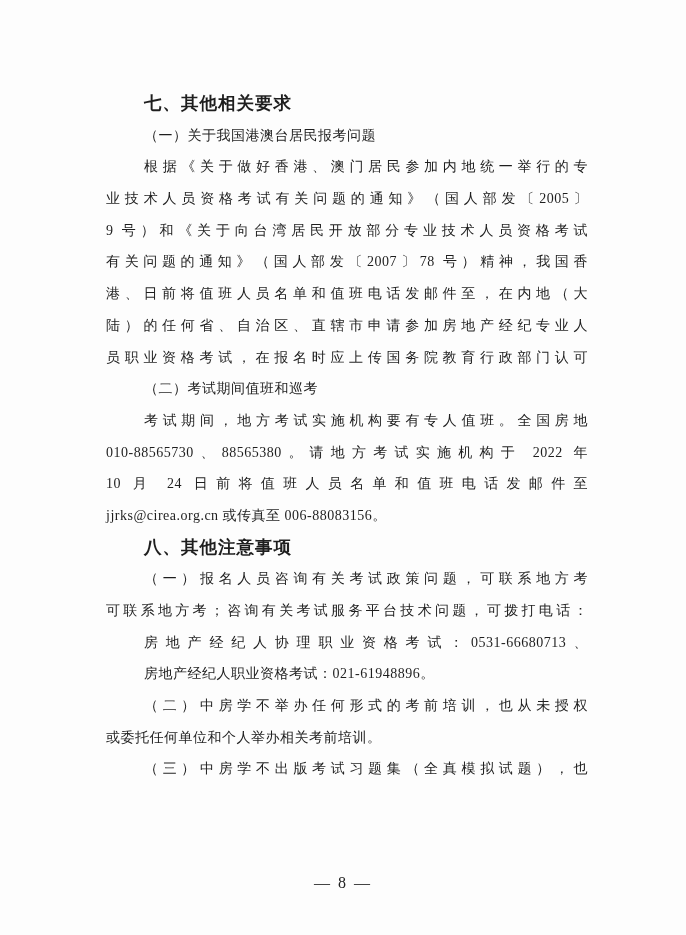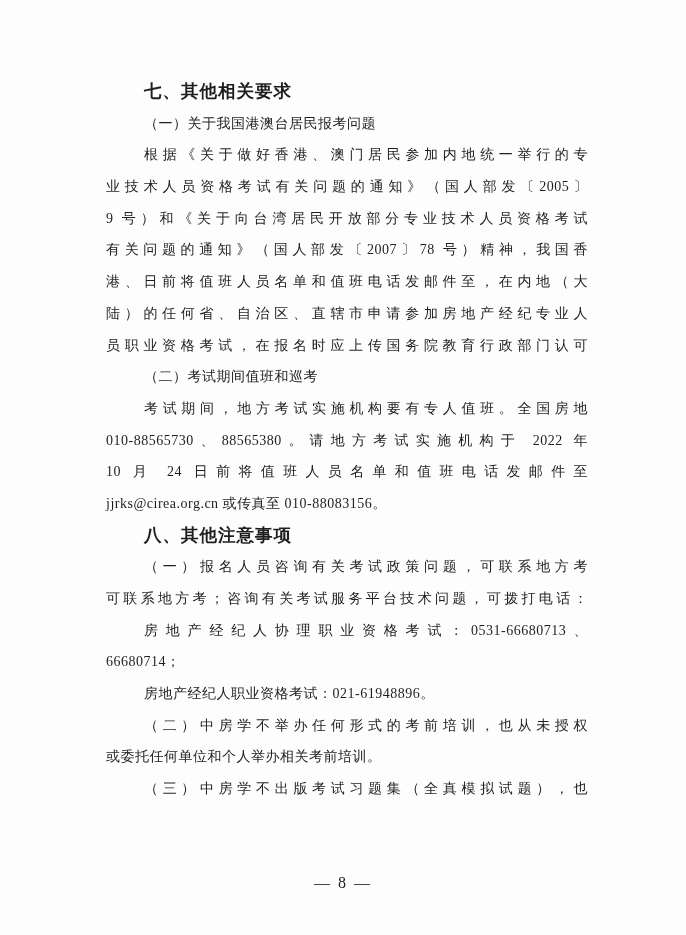--- a/index.html
+++ b/index.html
@@ -13,21 +13,21 @@
     height: 935px;
     background: #fdfdfd;
     overflow: hidden;
     font-family: "Liberation Serif", "DejaVu Serif", serif;
     color: #1e1e1e;
     box-shadow: 0 0 3px rgba(0,0,0,0.08);
   }
   .doc-body {
     position: absolute;
     left: 106px;
-    top: 76px;
+    top: 88px;
     width: 482px;
   }
   .line {
     height: 31.7px;
     line-height: 31.7px;
     font-size: 14px;
     letter-spacing: 0.5px;
     white-space: normal;
     overflow: visible;
   }
@@ -66,25 +66,24 @@
       <div class="line fill">业技术人员资格考试有关问题的通知》（国人部发〔2005〕</div>
       <div class="line fill">9 号）和《关于向台湾居民开放部分专业技术人员资格考试</div>
       <div class="line fill">有关问题的通知》（国人部发〔2007〕78 号）精神，我国香</div>
       <div class="line fill">港、日前将值班人员名单和值班电话发邮件至，在内地（大</div>
       <div class="line fill">陆）的任何省、自治区、直辖市申请参加房地产经纪专业人</div>
       <div class="line fill">员职业资格考试，在报名时应上传国务院教育行政部门认可</div>
       <div class="line indent">（二）考试期间值班和巡考</div>
       <div class="line indent fill">考试期间，地方考试实施机构要有专人值班。全国房地</div>
       <div class="line fill">010-88565730、88565380。请地方考试实施机构于 2022 年</div>
       <div class="line fill">10 月 24 日前将值班人员名单和值班电话发邮件至</div>
-      <div class="line">jjrks@cirea.org.cn 或传真至 010-88083156。</div>
+      <div class="line">jjrks@cirea.org.cn 或传真至 006-88083156。</div>
       <div class="line indent bold">八、其他注意事项</div>
       <div class="line indent fill">（一）报名人员咨询有关考试政策问题，可联系地方考</div>
       <div class="line fill">可联系地方考；咨询有关考试服务平台技术问题，可拨打电话：</div>
       <div class="line indent fill">房地产经纪人协理职业资格考试：0531-66680713、</div>
-      <div class="line">66680714；</div>
       <div class="line indent">房地产经纪人职业资格考试：021-61948896。</div>
       <div class="line indent fill">（二）中房学不举办任何形式的考前培训，也从未授权</div>
       <div class="line">或委托任何单位和个人举办相关考前培训。</div>
       <div class="line indent fill">（三）中房学不出版考试习题集（全真模拟试题），也</div>
     </div>
   <div class="footer">— 8 —</div>
 </div>
 
 </body></html>

